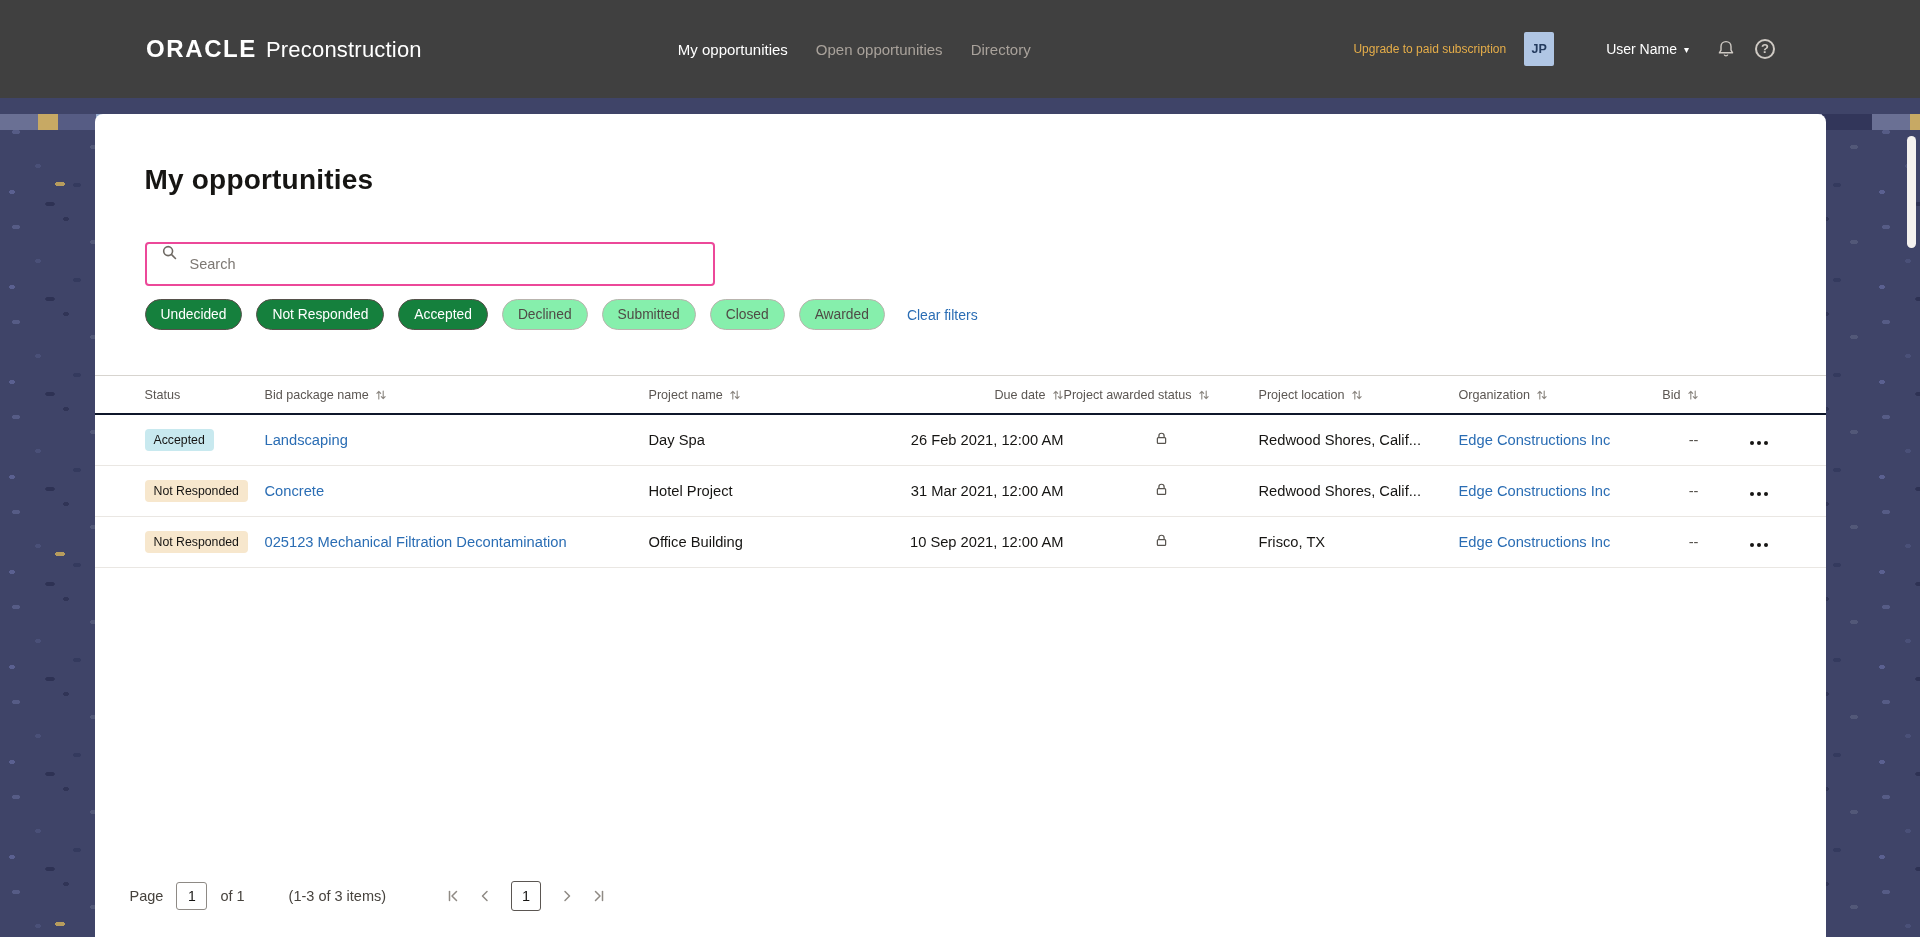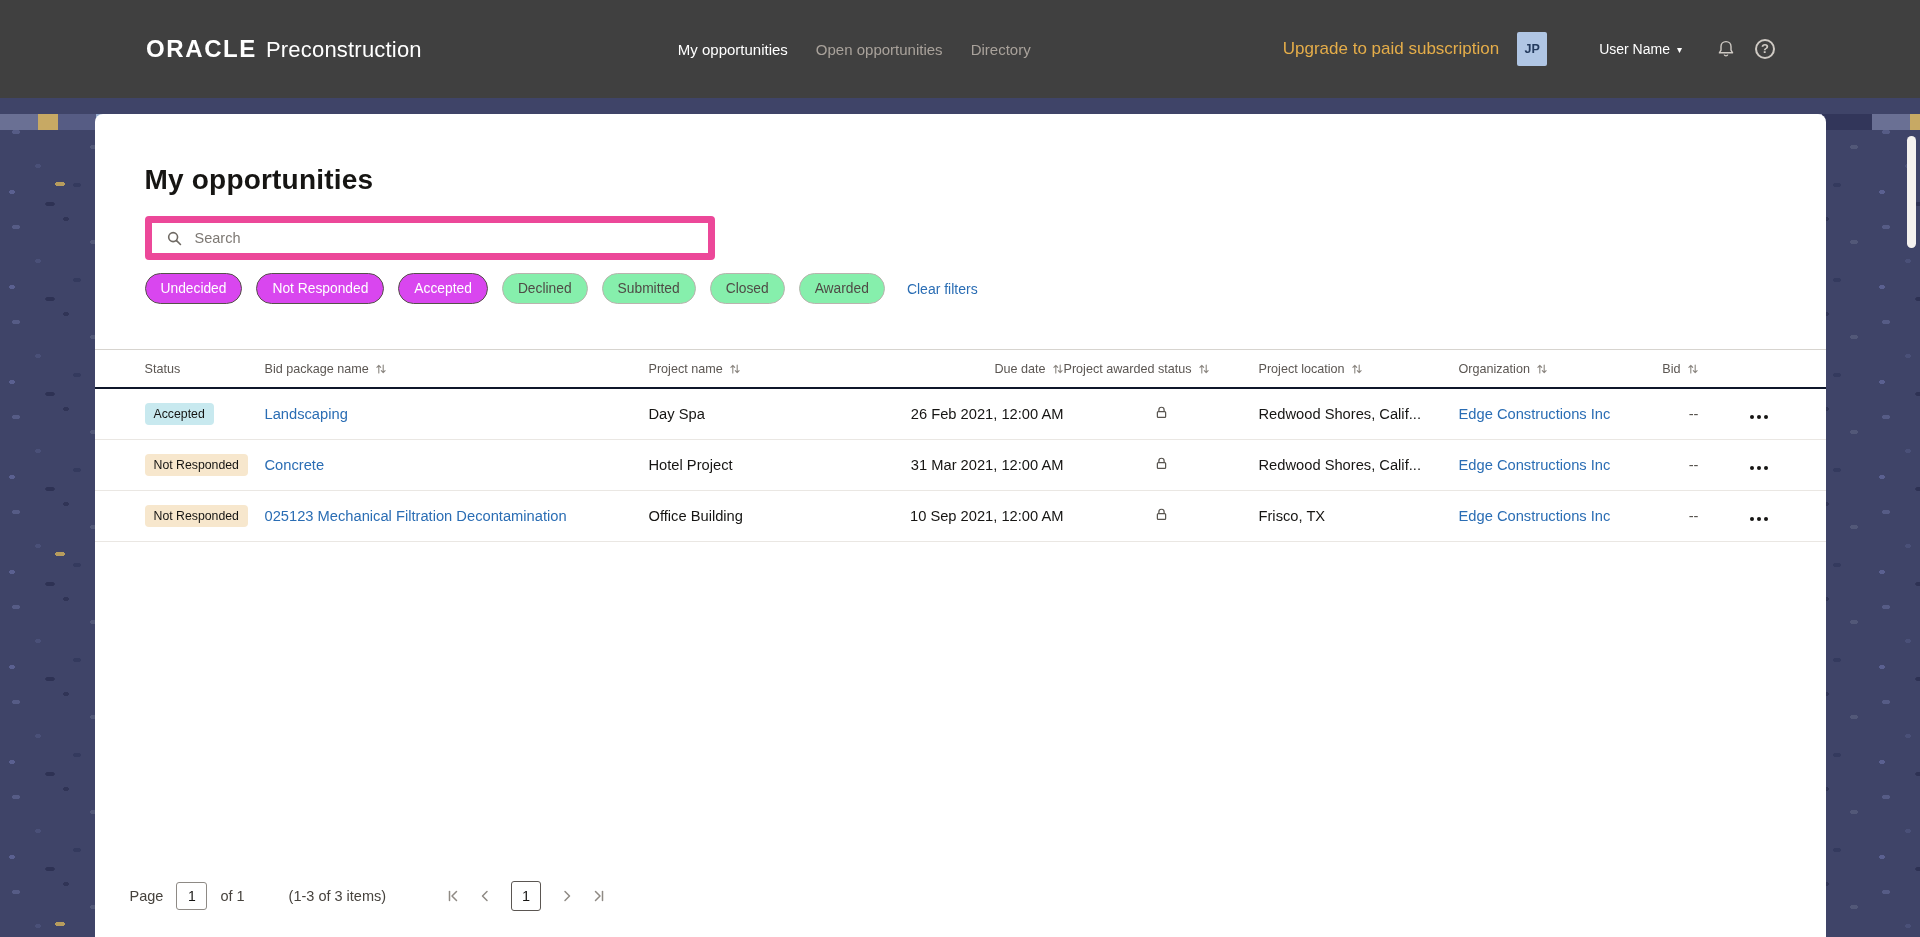--- a/index.html
+++ b/index.html
@@ -15,27 +15,27 @@
     display:flex; align-items:center;
     padding:0 145px 0 146px;
   }
   .brand { display:flex; align-items:baseline; gap:9px; color:#fff; cursor:pointer; white-space:nowrap; }
   .brand-oracle { font-size:24px; font-weight:700; letter-spacing:1.6px; }
   .brand-product { font-size:22px; font-weight:400; letter-spacing:.2px; }
   .main-nav { display:flex; gap:28px; margin-left:256px; white-space:nowrap; }
   .nav-link { font-size:15px; color:#a9a29b; text-decoration:none; cursor:pointer; }
   .nav-link.active { color:#ffffff; }
   .nav-right { margin-left:auto; display:flex; align-items:center; white-space:nowrap; }
-  .upgrade { color:#e5ad49; font-size:17px; margin-right:18px; cursor:pointer; text-decoration:none; }
+  .upgrade { color:#e5ad49; font-size:12px; margin-right:18px; cursor:pointer; text-decoration:none; }
   .avatar {
     width:30px; height:34px; border-radius:2px; background:#b0c6e4; color:#243b5e;
     font-size:12.5px; font-weight:700; display:flex; align-items:center; justify-content:center;
     margin-right:52px; cursor:pointer;
   }
-  .user-menu { display:flex; align-items:center; gap:7px; color:#fff; font-size:14px; margin-right:34px; cursor:pointer; }
+  .user-menu { display:flex; align-items:center; gap:7px; color:#fff; font-size:14px; margin-right:27px; cursor:pointer; }
   .caret { font-size:10px; color:#fff; }
   .icon-btn { background:none; border:none; padding:0; margin-right:19px; cursor:pointer; display:flex; align-items:center; }
   .icon-btn:last-child { margin-right:0; }
   .help-circle {
     width:20px; height:20px; border:2px solid #cfcac4; border-radius:50%;
     color:#cfcac4; font-size:13px; font-weight:700; line-height:16px; text-align:center;
   }
   
   .content-bg {
     position:relative; height:839px;
@@ -68,35 +68,35 @@
   }
   
   .card {
     position:relative; width:1731px; height:823px; margin:16px auto 0;
     background:#fff; border-radius:8px 8px 0 0;
     display:flex; flex-direction:column;
   }
   .page-title { margin:50px 50px 0; font-size:28px; font-weight:700; color:#161513; letter-spacing:.2px; }
   
   .search-box {
-    margin:20px 50px 0; width:570px; height:44px;
-    border:7px solid #ec4899; border-radius:4px; background:#fff;
-    display:flex; align-items:center;
+    margin:46px 50px 0; width:570px; height:44px;
+    border:2px solid #ec4899; border-radius:4px; background:#fff;
+    display:flex; 
   }
   .search-svg { margin:0 10px 0 14px; flex:0 0 auto; }
   .search-input { border:none; outline:none; flex:1; font-size:14.5px; color:#161513; font-family:inherit; background:transparent; }
   .search-input::placeholder { color:#7d7873; }
   
   .chips-row { margin:13px 50px 0; display:flex; align-items:center; }
   .chips-host { display:flex; gap:14px; }
   .chip {
     height:31px; padding:0 15px; border-radius:16px; font-size:13.8px; font-family:inherit;
     border:1px solid #b9b4ae; background:#86efac; color:#4f4b46; cursor:pointer; white-space:nowrap;
   }
-  .chip.selected { background:#d946ef; border-color:#56514b; color:#fff; }
+  .chip.selected { background:#15803d; border-color:#56514b; color:#fff; }
   .clear-filters { margin-left:22px; color:#2a6db4; font-size:14px; cursor:pointer; text-decoration:none; }
   
   .table { margin-top:45px; }
   .grid-row {
     display:grid;
     grid-template-columns:120px 384px 245px 170px 195px 200px 185px 55px 1fr;
     align-items:center; padding:0 50px;
   }
   .thead-row { height:40px; border-top:1px solid #d7d4cf; border-bottom:2px solid #0f172a; }
   .th { font-size:12.6px; color:#5b5652; display:flex; align-items:center; gap:6px; cursor:default; }

